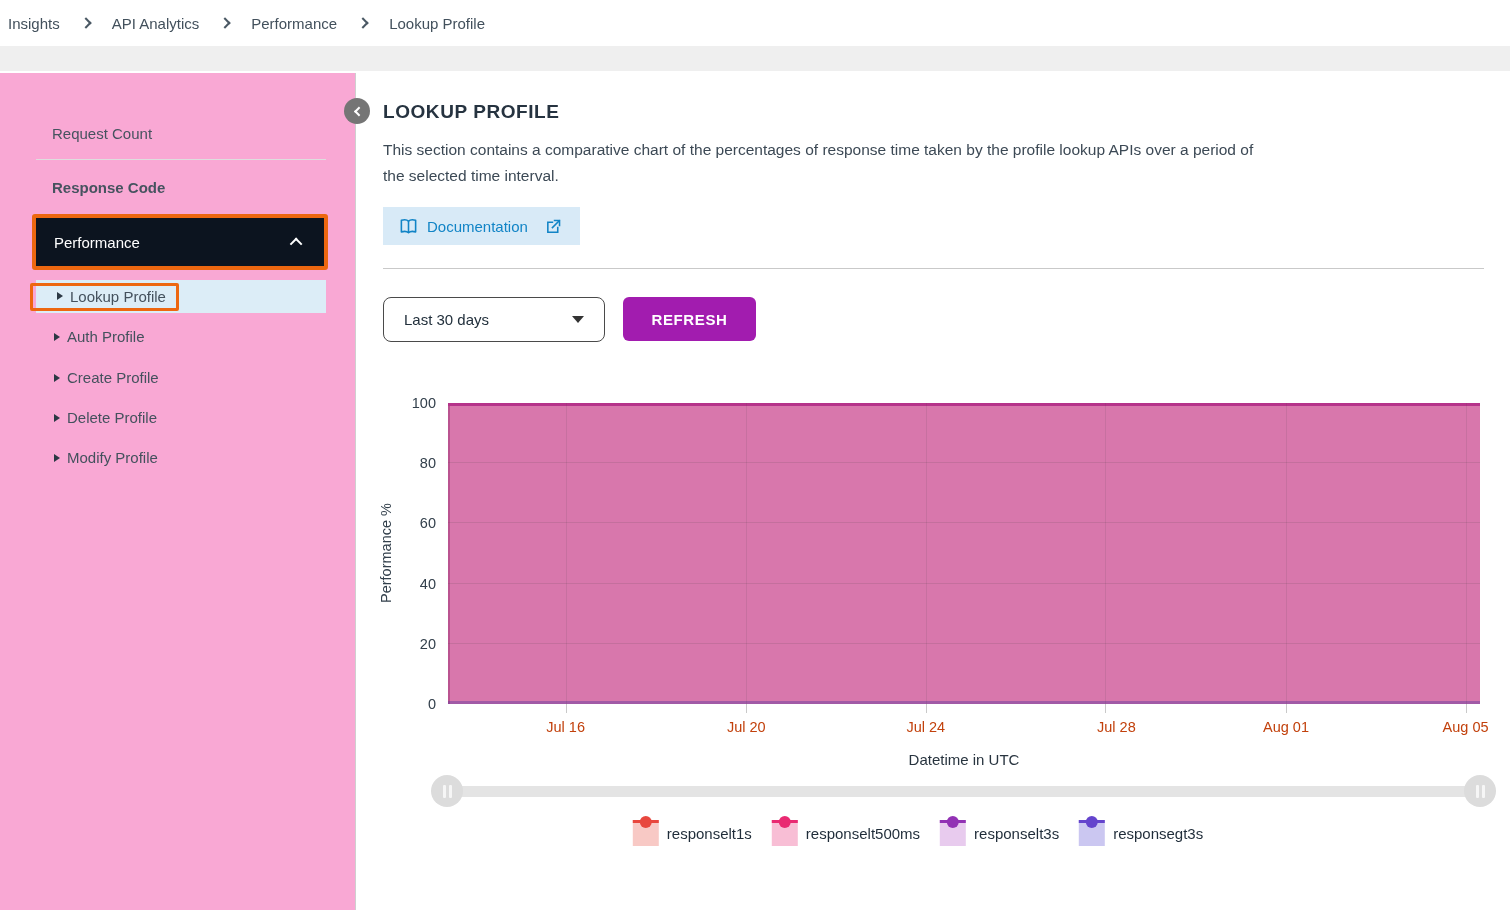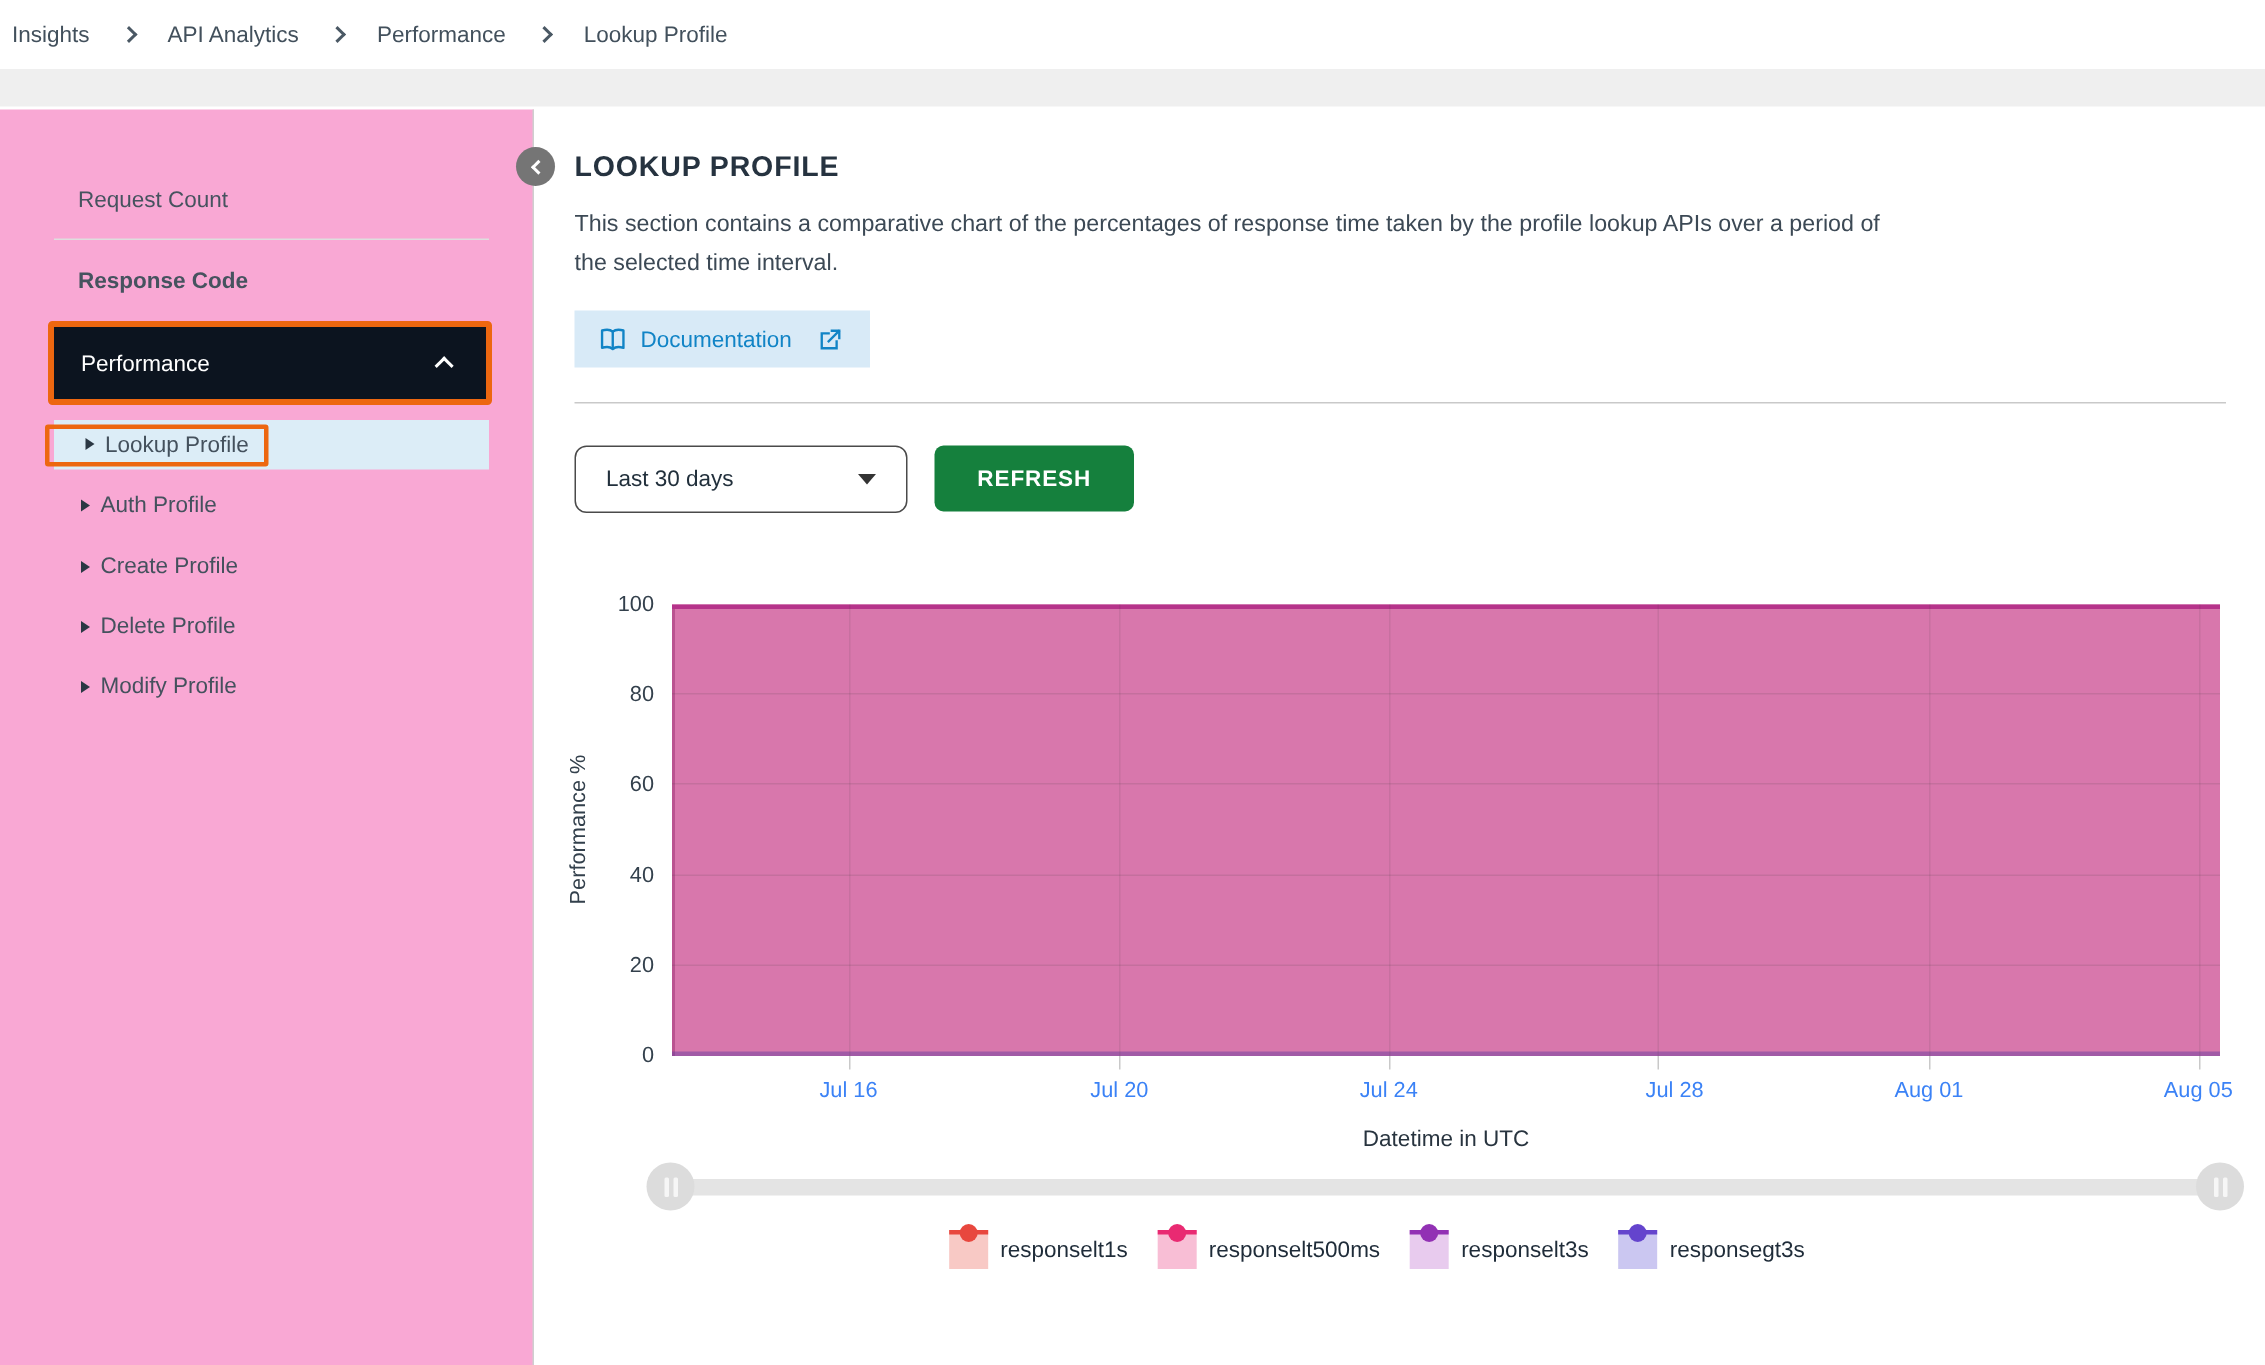--- a/index.html
+++ b/index.html
@@ -37,35 +37,35 @@
   .doc-btn { position:absolute; left:383px; top:207px; height:38px; background:#d8eaf7; display:flex; align-items:center; gap:9px; padding:0 18px 0 16px; color:#1184c6; cursor:pointer; }
   .doc-btn svg { display:block; }
   .doc-label { font-size:15px; color:#1184c6; }
   .doc-ext { margin-left:8px; }
   .hdivider { position:absolute; left:383px; top:268px; width:1101px; height:1px; background:#c9c9c9; }
 
   
   .dropdown { position:absolute; left:383px; top:297px; width:222px; height:45px; border:1px solid #4a4a4a; border-radius:8px; background:#fff; display:flex; align-items:center; justify-content:space-between; padding:0 20px; cursor:pointer; }
   .dropdown-value { font-size:15px; color:#22303c; }
   .caret-down { width:0; height:0; border-left:6px solid transparent; border-right:6px solid transparent; border-top:7px solid #333; }
-  .refresh-btn { position:absolute; left:623px; top:297px; width:133px; height:44px; background:#15803d; border:none; border-radius:6px; color:#fff; font-size:15px; font-weight:bold; letter-spacing:.04em; cursor:pointer; font-family:"Liberation Sans",sans-serif; }
+  .refresh-btn { position:absolute; left:623px; top:297px; width:133px; height:44px; background:#a21caf; border:none; border-radius:6px; color:#fff; font-size:15px; font-weight:bold; letter-spacing:.04em; cursor:pointer; font-family:"Liberation Sans",sans-serif; }
 
   
   .plot { position:absolute; left:448px; top:403px; width:1032px; height:301px; background:#fff; }
   .area { position:absolute; left:0; right:0; bottom:0; border-top:3px solid #b5338a; z-index:1; }
   .area::after { content:''; position:absolute; left:0; right:0; bottom:0; height:3px; background:rgba(106,62,160,.5); }
   .area::before { content:''; position:absolute; left:0; top:0; bottom:0; width:2px; background:rgba(150,40,110,.45); }
   .grid-h { position:absolute; left:0; right:0; height:1px; background:rgba(60,60,60,.13); z-index:2; }
   .grid-v { position:absolute; top:0; bottom:0; width:1px; background:rgba(60,60,60,.11); z-index:2; }
   .y-axis { position:absolute; left:380px; top:403px; width:56px; height:301px; }
   .y-tick-label { position:absolute; right:0; transform:translateY(50%); font-size:14.5px; color:#33404c; }
   .y-title { position:absolute; left:386px; top:553px; transform:translate(-50%,-50%) rotate(-90deg); font-size:14.5px; color:#33404c; white-space:nowrap; }
   .x-axis { position:absolute; left:448px; top:704px; width:1032px; height:44px; }
   .x-tick { position:absolute; top:0; width:1px; height:9px; background:#c9c9c9; }
-  .x-tick-label { position:absolute; top:15px; transform:translateX(-50%); font-size:14.5px; color:#3b82f6; white-space:nowrap; }
+  .x-tick-label { position:absolute; top:15px; transform:translateX(-50%); font-size:14.5px; color:#c2410c; white-space:nowrap; }
   .x-title { position:absolute; left:964px; top:751px; transform:translateX(-50%); font-size:15px; color:#28343f; }
 
   
   .slider-track { position:absolute; left:447px; top:786px; width:1034px; height:11px; background:#e4e4e4; border-radius:6px; cursor:pointer; }
   .slider-handle { position:absolute; top:775px; width:32px; height:32px; border-radius:50%; background:#dcdcdc; display:flex; align-items:center; justify-content:center; gap:3px; cursor:grab; }
   .slider-handle span { width:3px; height:13px; background:#f6f6f6; border-radius:1px; }
 
   
   .legend { position:absolute; left:918px; top:820px; transform:translateX(-50%); display:flex; align-items:center; gap:20px; }
   .legend-item { display:flex; align-items:center; gap:8px; cursor:pointer; }

